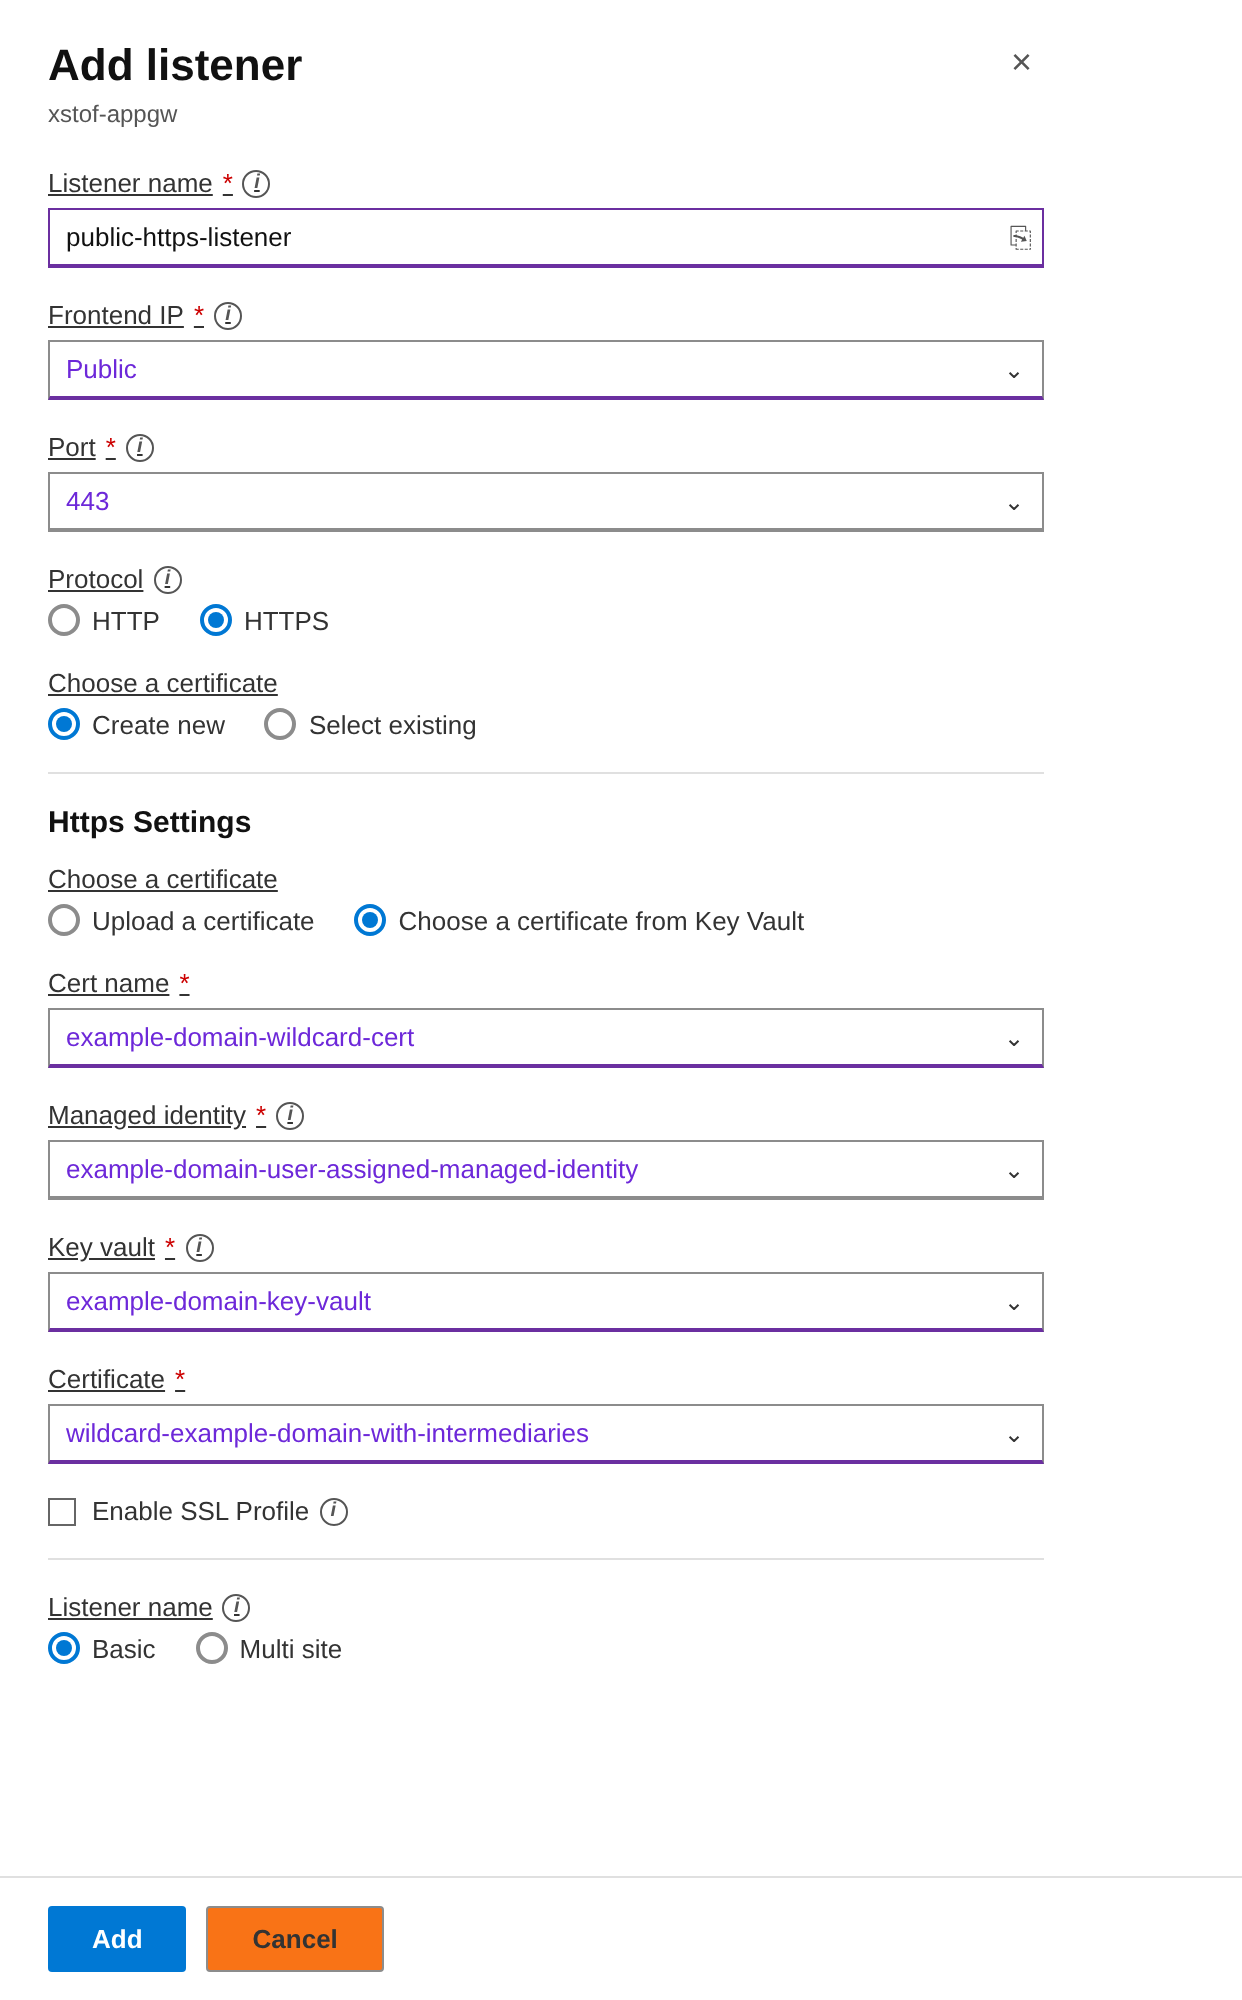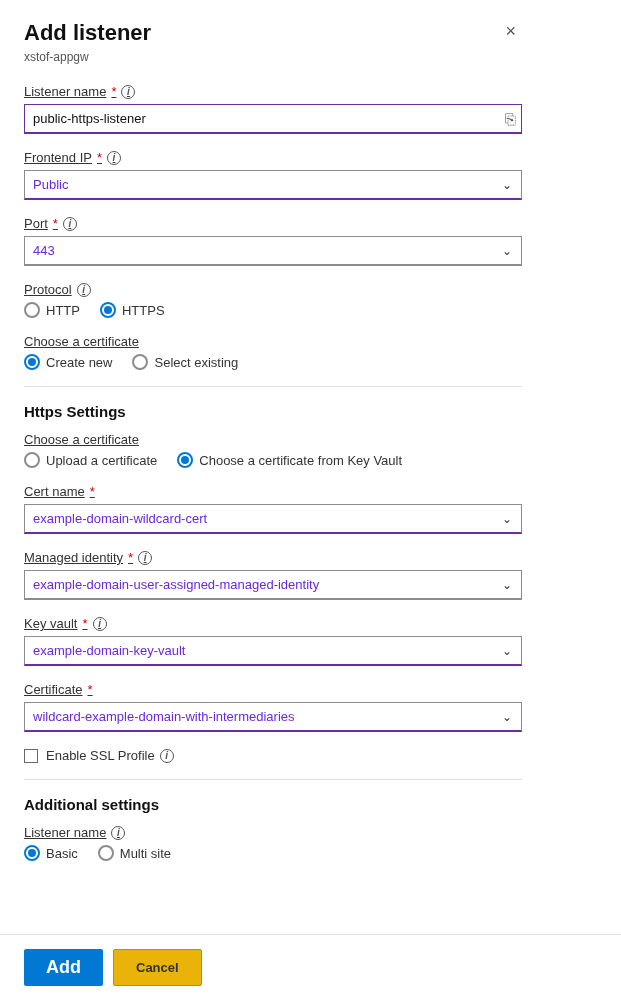--- a/index.html
+++ b/index.html
@@ -196,27 +196,27 @@
       border-top: 1px solid #e0e0e0;
       padding: 14px 24px;
       display: flex;
       gap: 10px;
     }
     .btn-primary {
       background: #0078d4;
       color: #fff;
       border: none;
       padding: 8px 22px;
-      font-size: 18px;
+      font-size: 13px;
       font-weight: 600;
       cursor: pointer;
       border-radius: 2px;
     }
     .btn-secondary {
-      background: #eab308;
+      background: #f97316;
       color: #333;
       border: 1px solid #8c8c8c;
       padding: 8px 22px;
       font-size: 13px;
       font-weight: 600;
       cursor: pointer;
       border-radius: 2px;
     }
     .input-with-icon {
       position: relative;
@@ -401,21 +401,20 @@
       <input type="checkbox" class="form-checkbox" style="">
       <label class="checkbox-label">
         <span>Enable SSL Profile</span>
         <span class="info-icon">i</span>
       </label>
     </div>
   </div>
 
   <div class="divider"></div>
 
-  <div class="section-title">Additional settings</div>
 
   <div class="form-group">
     <div class="form-label">
       <span>Listener name</span>
       <span class="info-icon">i</span>
     </div>
     <div class="radio-group">
       <label class="radio-item">
         <input type="radio" class="radio-input" name="listener_type" checked="" style="">
         <span class="radio-label">Basic</span>

